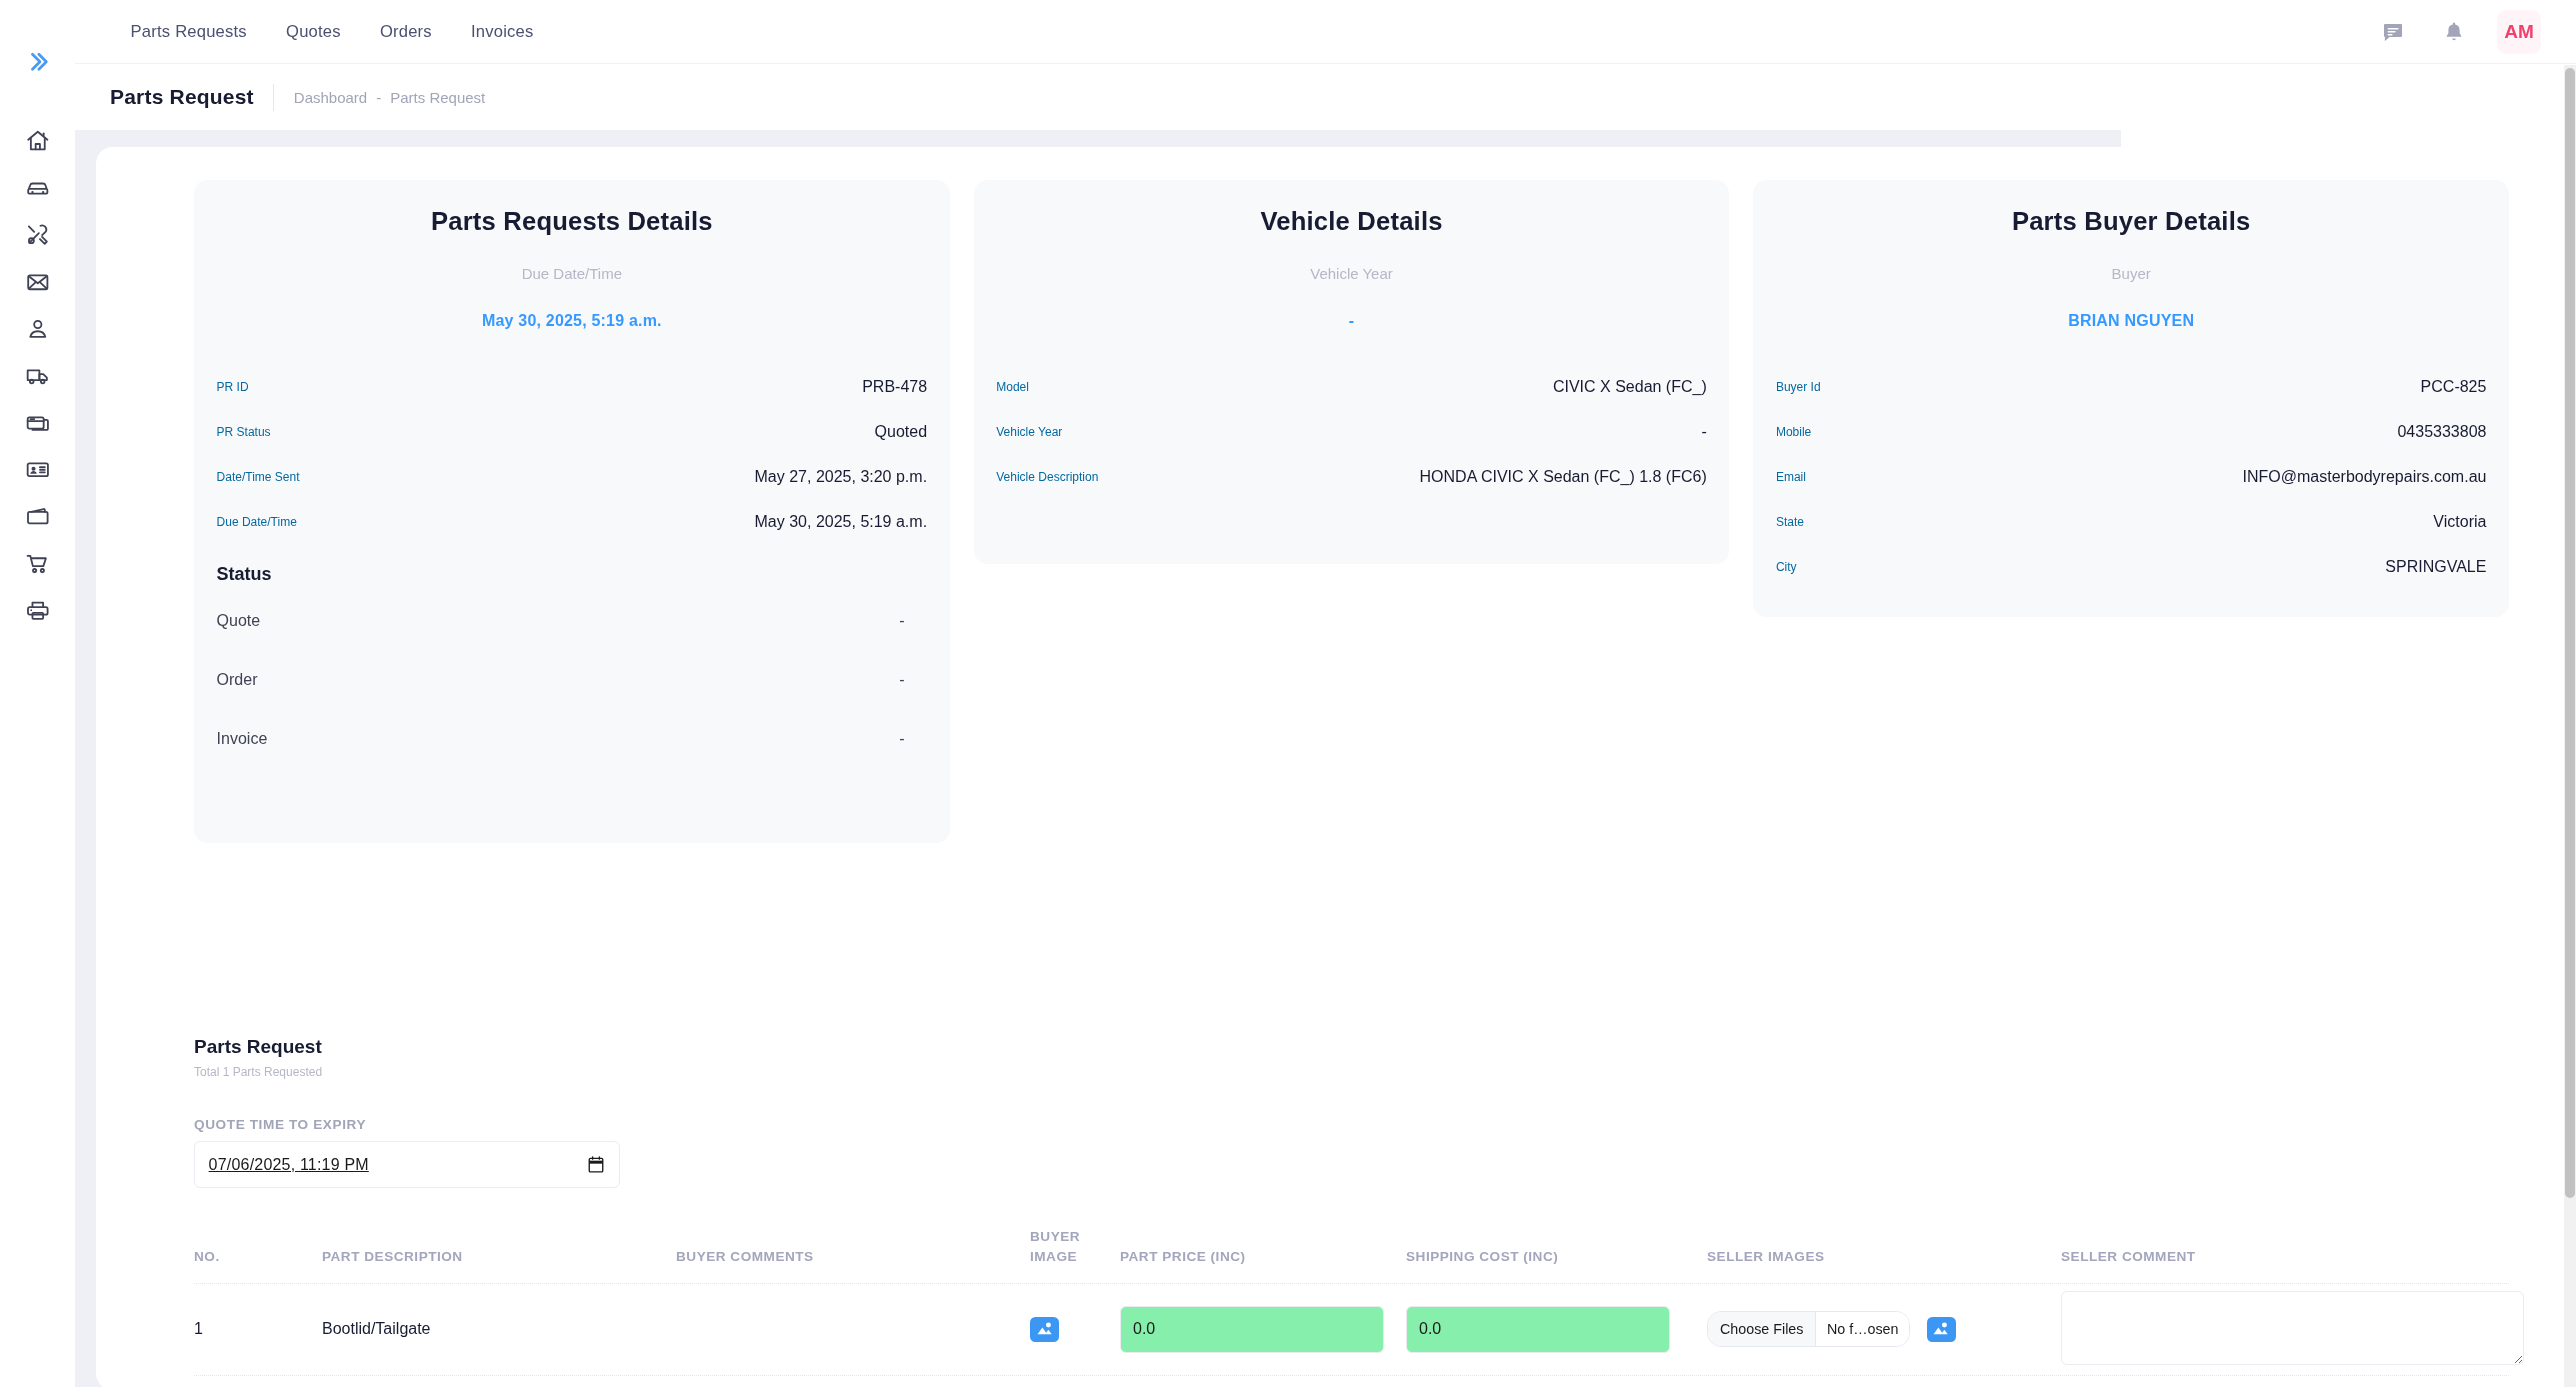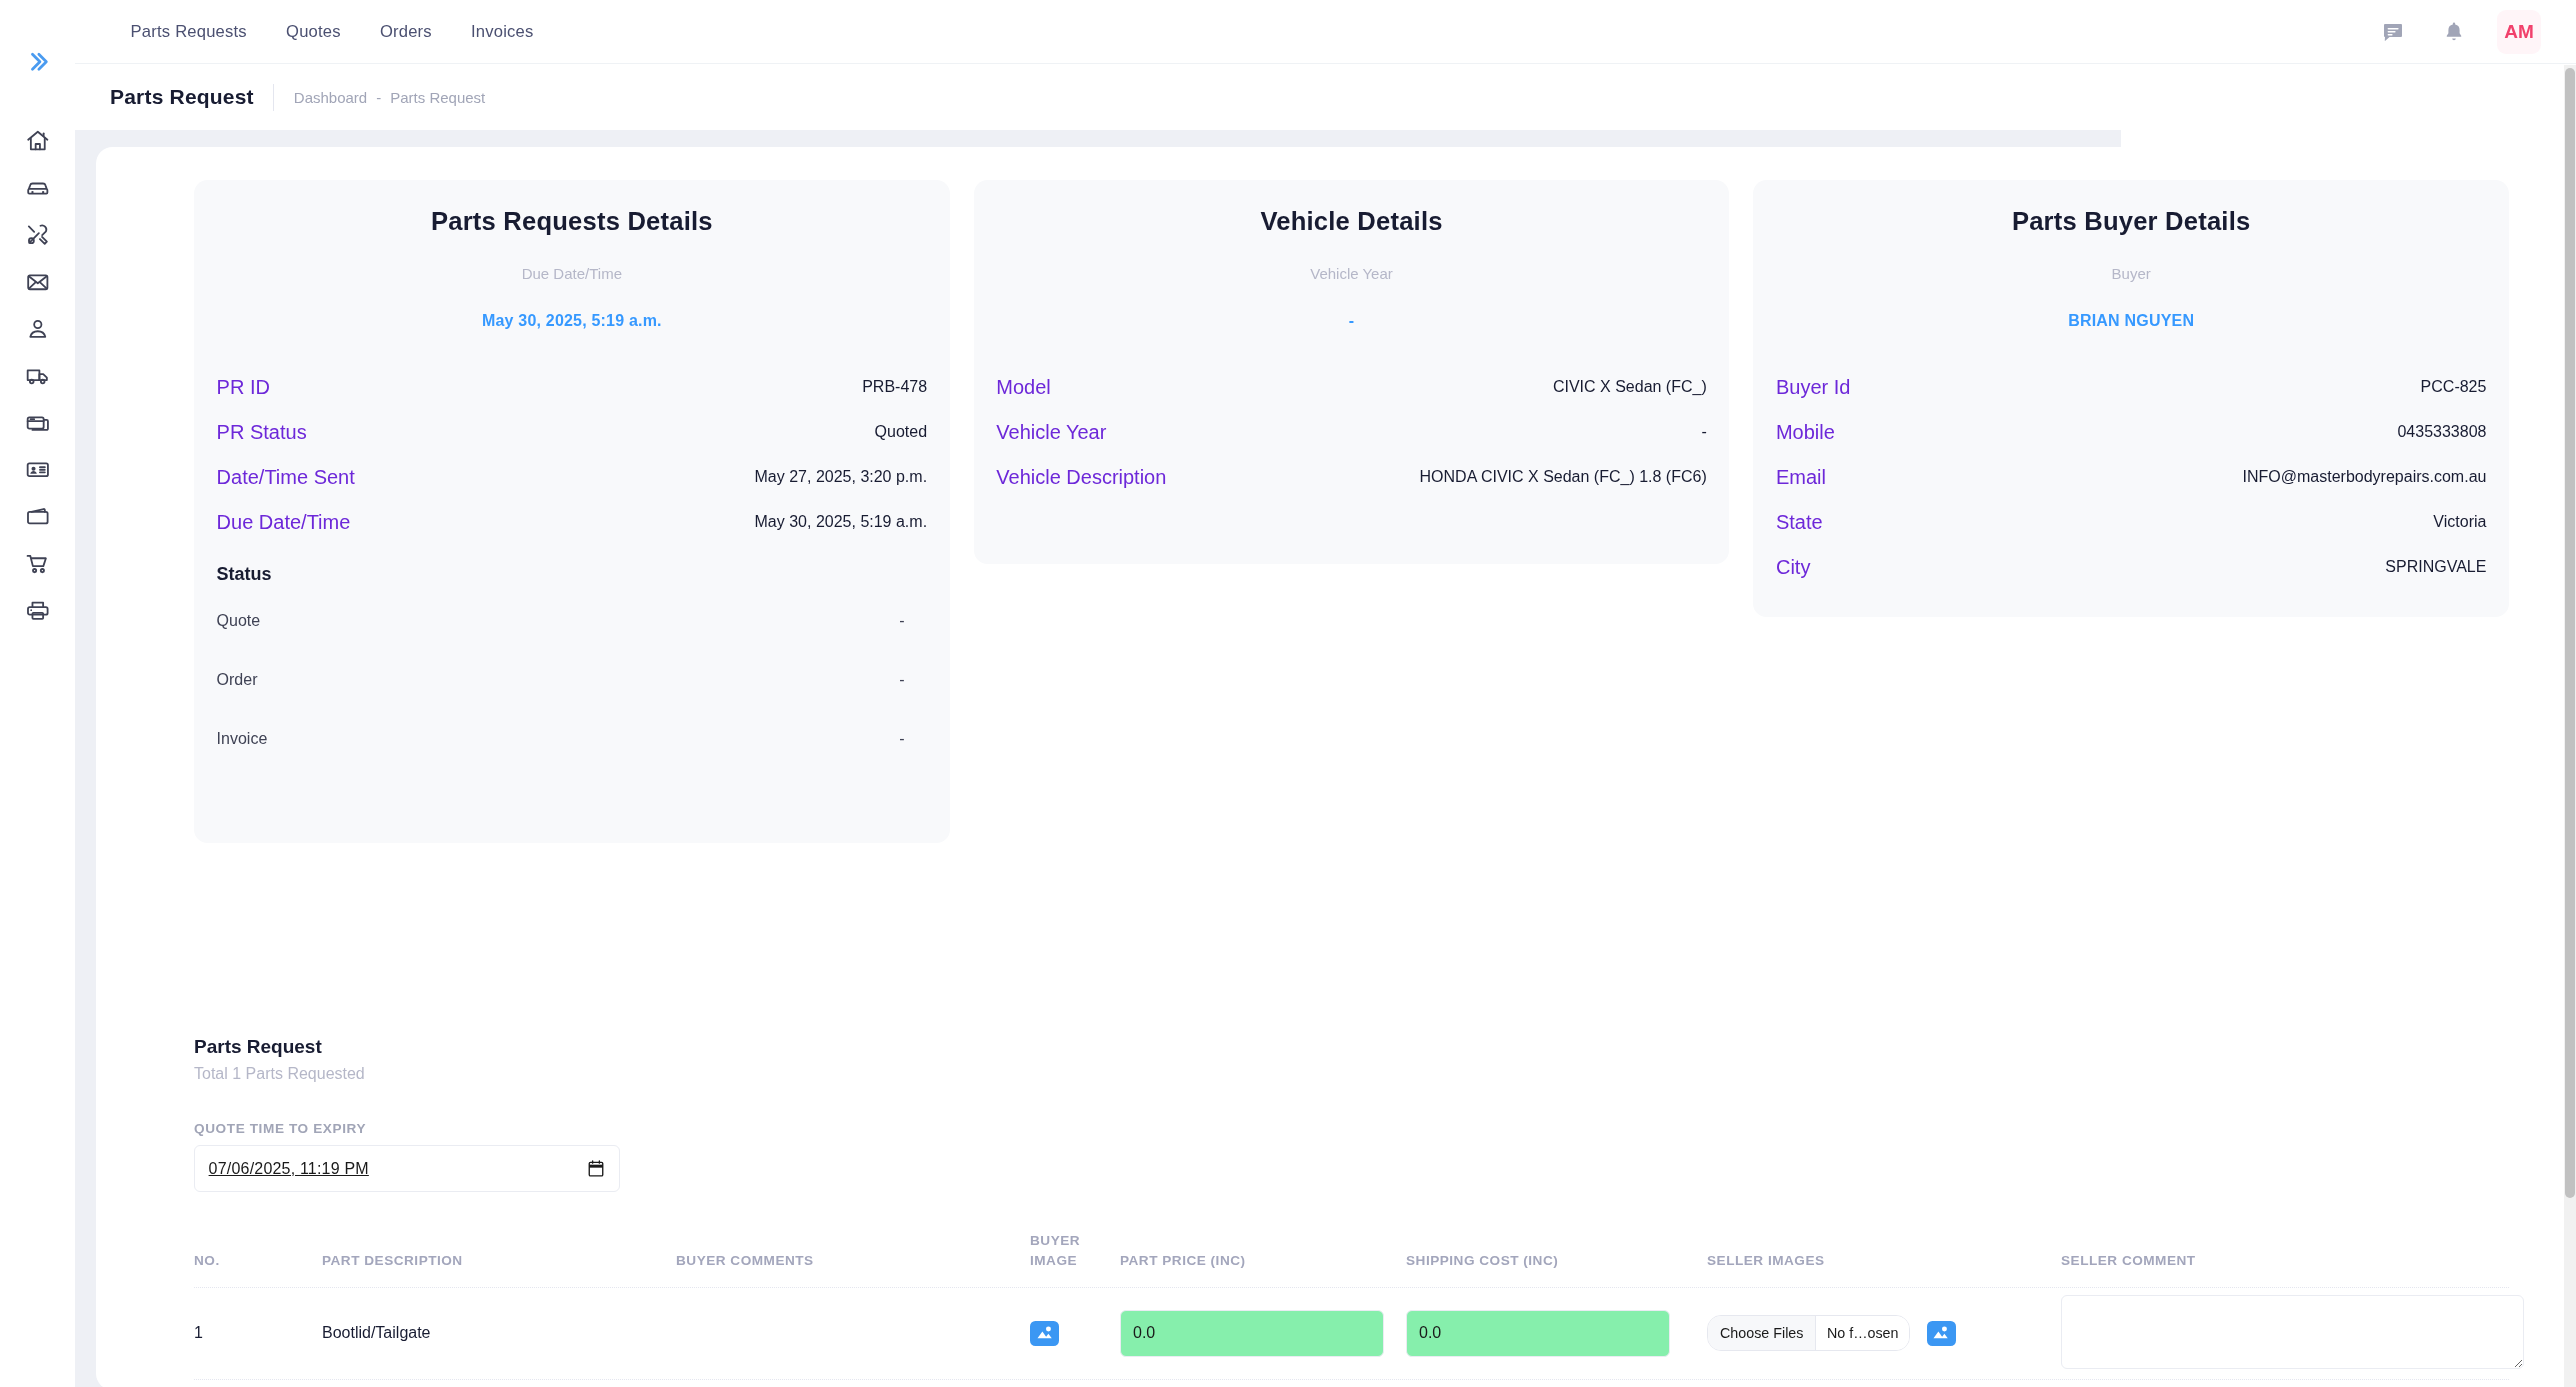--- a/index.html
+++ b/index.html
@@ -106,34 +106,34 @@
   .card-title {
     text-align: center; font-size: 25.6px; font-weight: 700;
     color: #181c32; letter-spacing: 0.2px; margin-bottom: 29px;
   }
   .card-sub { text-align: center; font-size: 15px; color: #b5b7c8; margin-bottom: 30px; }
   .card-hero { text-align: center; font-size: 16px; font-weight: 700; color: #3699ff; margin-bottom: 35px; letter-spacing: 0.2px; }
   .kv {
     display: flex; align-items: center; justify-content: space-between;
     padding: 0 0; height: 45px;
   }
-  .kv-k { font-size: 20px; color: #6d28d9; }
+  .kv-k { font-size: 12px; color: #0369a1; }
   .kv-v { font-size: 16px; color: #181c32; text-align: right; }
   .sec-title { font-size: 18px; font-weight: 700; color: #181c32; margin: 19.6px 0 6px 0; }
   .status-row {
     display: flex; align-items: center; justify-content: space-between;
     height: 59px;
   }
   .status-k { font-size: 16px; color: #3f4254; }
   .status-v { font-size: 16px; color: #3f4254; padding-right: 22.6px; }
 
   
   #pr-section { position: absolute; left: 0; top: 889px; width: 2458px; padding: 0 45px 0 98px; }
   #pr-heading { font-size: 19px; font-weight: 700; color: #181c32; }
-  #pr-total { font-size: 16px; color: #b5b7c8; margin-top: 7.5px; }
+  #pr-total { font-size: 12px; color: #b5b7c8; margin-top: 7.5px; }
 
   #expiry-wrap { margin-top: 38px; }
   #expiry-label { font-size: 13.6px; color: #a1a5b7; font-weight: 600; letter-spacing: 0.6px; }
   #expiry-box {
     margin-top: 9px;
     width: 426px; height: 47px;
     border: 0.8px solid #eaecf2; border-radius: 6px;
     background: #ffffff;
     display: flex; align-items: center;
     padding: 0 13.6px 0 13.6px;

